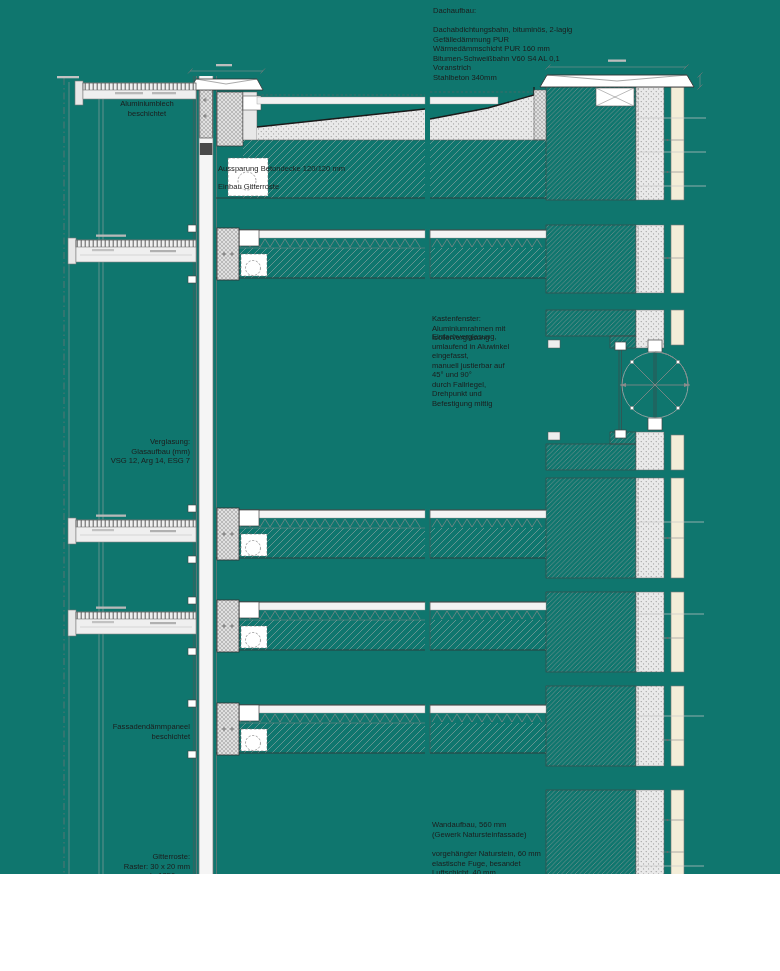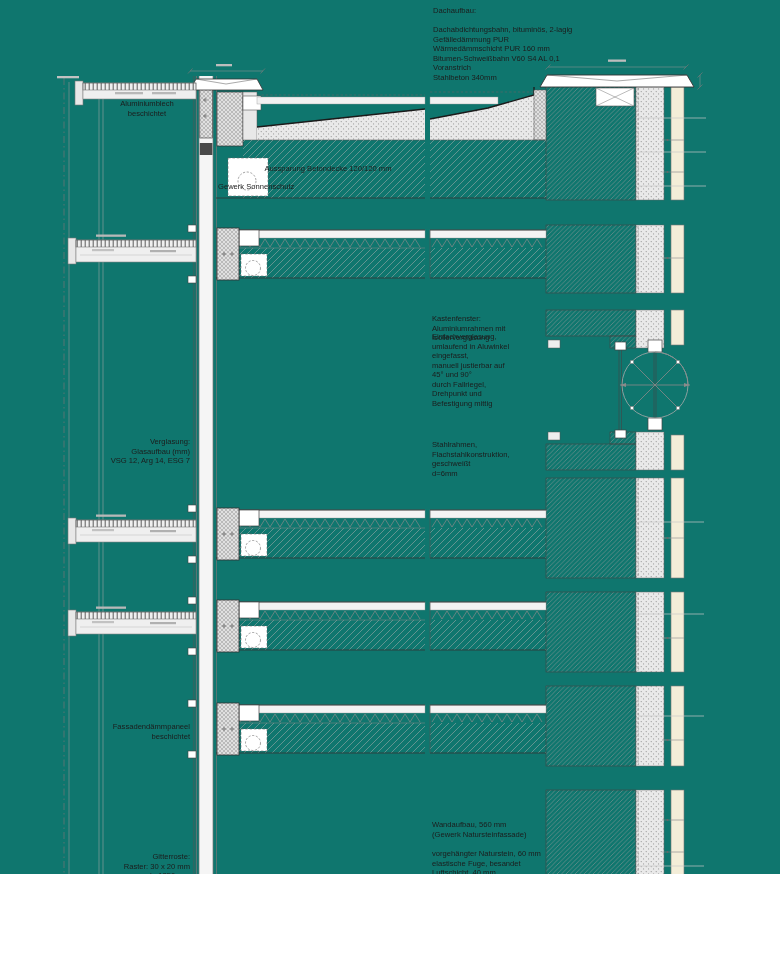--- a/index.html
+++ b/index.html
@@ -283,46 +283,42 @@
 Dachabdichtungsbahn, bituminös, 2-lagig
 Gefälledämmung PUR
 Wärmedämmschicht PUR 160 mm
 Bitumen-Schweißbahn V60 S4 AL 0,1
 Voranstrich
 Stahlbeton 340mm</div>
 
   <div class="ann r" style="left:97px;top:99px;width:100px;text-align:center;">Aluminiumblech
 beschichtet</div>
 
-  <div class="ann" style="left:218px;top:164px;width:220px;text-align:center;">Aussparung Betondecke 120/120 mm</div>
-
-  <div class="ann" style="left:218px;top:182px;width:180px;">Gewerk Sonnenschutz</div>
+  <div class="ann" style="left:218px;top:164px;width:220px;">Aussparung Betondecke 120/120 mm</div>
+
+  <div class="ann" style="left:218px;top:182px;width:180px;">Einbau Gitterroste</div>
 
 
   <div class="ann r" style="left:55px;top:437px;width:135px;">Verglasung:
 Glasaufbau (mm)
 VSG 12, Arg 14, ESG 7</div>
 
   <div class="ann" style="left:432px;top:314px;width:165px;">Kastenfenster:
 Aluminiumrahmen mit
 Isolierverglasung</div>
 
   <div class="ann" style="left:432px;top:332px;width:165px;">Einfachverglasung,
 umlaufend in Aluwinkel
 eingefasst,
 manuell justierbar auf
 45° und 90°
 durch Fallriegel,
 Drehpunkt und
 Befestigung mittig</div>
 
-  <div class="ann" style="left:432px;top:440px;width:165px;">Stahlrahmen,
-Flachstahlkonstruktion,
-geschweißt
-d=6mm</div>
 
   <div class="ann r" style="left:75px;top:722px;width:115px;">Fassadendämmpaneel
 beschichtet</div>
 
   <div class="ann r" style="left:75px;top:852px;width:115px;">Gitterroste:
 Raster: 30 x 20 mm
 b: 1250 mm
 l: ca. 1900 mm
 h: 30 mm</div>
 

